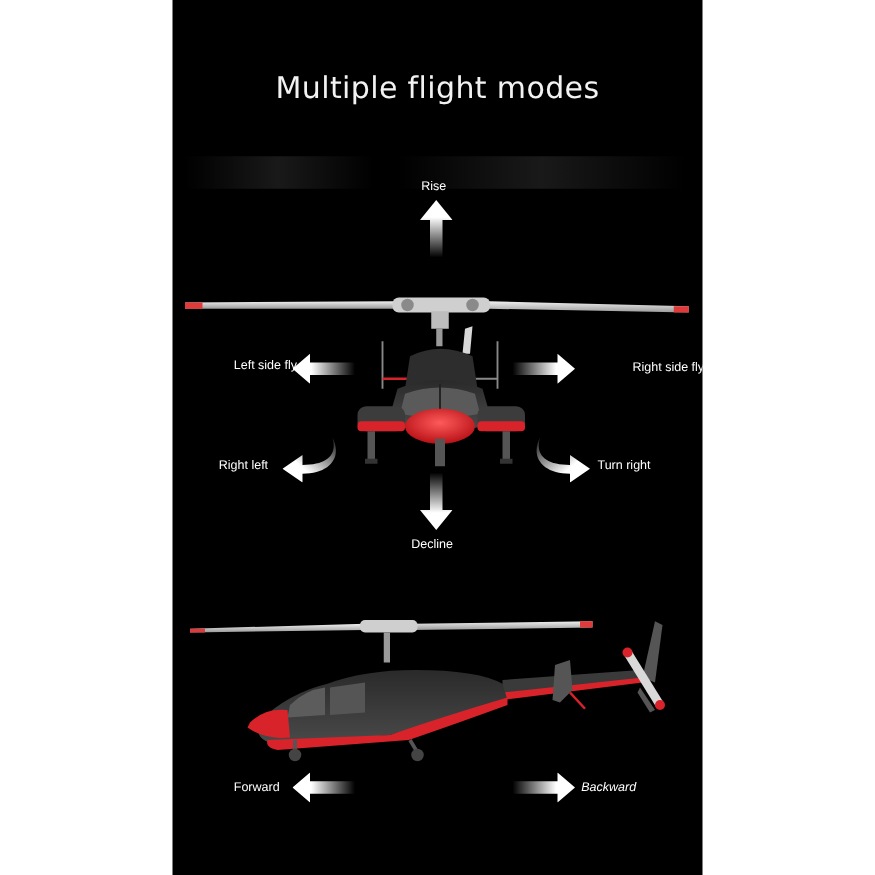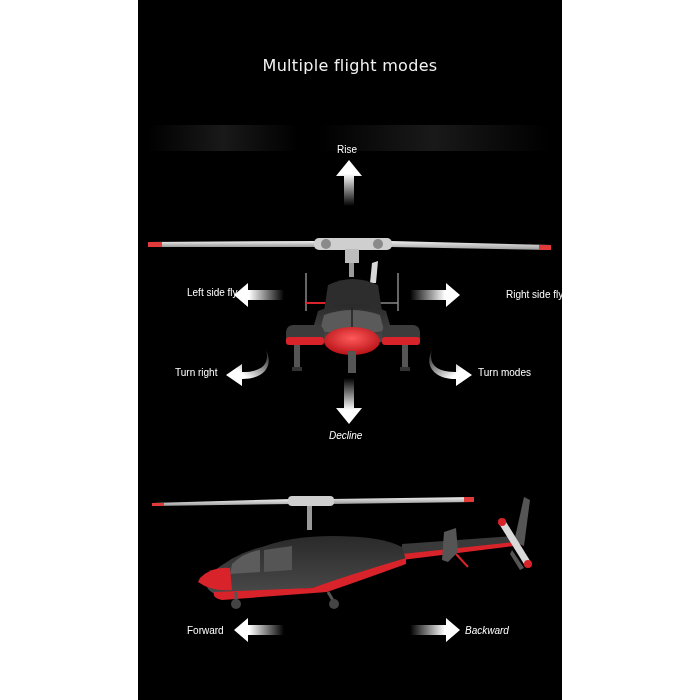--- a/index.html
+++ b/index.html
@@ -1,18 +1,18 @@
 <!DOCTYPE html>
 <html><head>
 <meta charset="utf-8">
 <style>
   html, body { margin:0; padding:0; background:#ffffff; }
   body { width:700px; height:700px; position:relative; overflow:hidden; font-family:"Liberation Sans", sans-serif; }
   .panel { position:absolute; left:138px; top:0; width:424px; height:700px; background:#000; overflow:hidden; }
-  .title { position:absolute; left:0; width:424px; top:56px; text-align:center; color:#f2f2f2; font-family:"DejaVu Sans", sans-serif; font-size:16px; letter-spacing:0.3px; }
+  .title { position:absolute; left:0; width:424px; top:56px; text-align:center; color:#f2f2f2; font-family:"DejaVu Sans", sans-serif; font-size:24px; letter-spacing:0.3px; }
   .haze { position:absolute; height:26px; background:linear-gradient(90deg, rgba(40,40,40,0), rgba(28,28,28,0.9), rgba(40,40,40,0)); }
   .label { position:absolute; color:#ffffff; font-size:10px; white-space:nowrap; }
   .arrow { position:absolute; }
   svg { display:block; }
 </style>
 </head>
 <body>
 
 <div class="panel">
   <div class="haze" style="left:10px; top:125px; width:150px;"></div>
@@ -37,21 +37,21 @@
     <svg width="26" height="46" viewBox="0 0 26 46">
       <defs>
           <linearGradient id="gDn" x1="0" y1="1" x2="0" y2="0">
             <stop offset="0.3" stop-color="#fff"></stop>
             <stop offset="1" stop-color="#fff" stop-opacity="0"></stop>
           </linearGradient>
         </defs>
       <polygon points="13,46 26,30 18,30 18,0 8,0 8,30 0,30" fill="url(#gDn)"></polygon>
     </svg>
   </div>
-  <div class="label" style="left:191px; top:430px;font-style:italic;">Decline</div>
+  <div class="label" style="left:191px; top:430px;">Decline</div>
 
   <div class="label" style="left:29px; top:287px;padding-left:20px;">Left side fly</div>
   <div class="arrow" style="left:96px; top:283px;">
     <svg width="50" height="24" viewBox="0 0 50 24">
       <defs>
           <linearGradient id="gL" x1="0" y1="0" x2="1" y2="0">
             <stop offset="0.3" stop-color="#fff"></stop>
             <stop offset="1" stop-color="#fff" stop-opacity="0"></stop>
           </linearGradient>
         </defs>
@@ -65,21 +65,21 @@
           <linearGradient id="gR" x1="1" y1="0" x2="0" y2="0">
             <stop offset="0.3" stop-color="#fff"></stop>
             <stop offset="1" stop-color="#fff" stop-opacity="0"></stop>
           </linearGradient>
         </defs>
       <polygon points="50,12 36,0 36,7 0,7 0,17 36,17 36,24" fill="url(#gR)"></polygon>
     </svg>
   </div>
   <div class="label" style="left:328px; top:289px;margin-left:40px;">Right side fly</div>
 
-  <div class="label" style="left:37px; top:367px;">Turn right</div>
+  <div class="label" style="left:37px; top:367px;">Right left</div>
   <div class="arrow" style="left:88px; top:350px;">
     <svg width="44" height="36" viewBox="0 0 44 36">
       <defs>
           <linearGradient id="gTL" x1="0" y1="1" x2="1" y2="0">
             <stop offset="0.35" stop-color="#fff"></stop>
             <stop offset="1" stop-color="#fff" stop-opacity="0.1"></stop>
           </linearGradient>
         </defs>
       <path d="M40,0 C44,14 36,22 16,22 L16,14 L0,25 L16,36 L16,29 C38,29 48,16 40,0 Z" fill="url(#gTL)"></path>
     </svg>
@@ -89,21 +89,21 @@
     <svg width="44" height="36" viewBox="0 0 44 36">
       <defs>
           <linearGradient id="gTR" x1="1" y1="1" x2="0" y2="0">
             <stop offset="0.35" stop-color="#fff"></stop>
             <stop offset="1" stop-color="#fff" stop-opacity="0.1"></stop>
           </linearGradient>
         </defs>
       <path d="M4,0 C0,14 8,22 28,22 L28,14 L44,25 L28,36 L28,29 C6,29 -4,16 4,0 Z" fill="url(#gTR)"></path>
     </svg>
   </div>
-  <div class="label" style="left:340px; top:367px;">Turn modes</div>
+  <div class="label" style="left:340px; top:367px;">Turn right</div>
 
   <div style="position:absolute; left:8px; top:233px;">
     <svg width="410" height="145" viewBox="0 0 410 145">
       <defs>
         <linearGradient id="blade" x1="0" y1="0" x2="0" y2="1">
             <stop offset="0" stop-color="#f0f0f0"></stop>
             <stop offset="1" stop-color="#9a9a9a"></stop>
           </linearGradient>
         <radialGradient id="noseR" cx="0.5" cy="0.4" r="0.6">
             <stop offset="0" stop-color="#ff5a5a"></stop>

